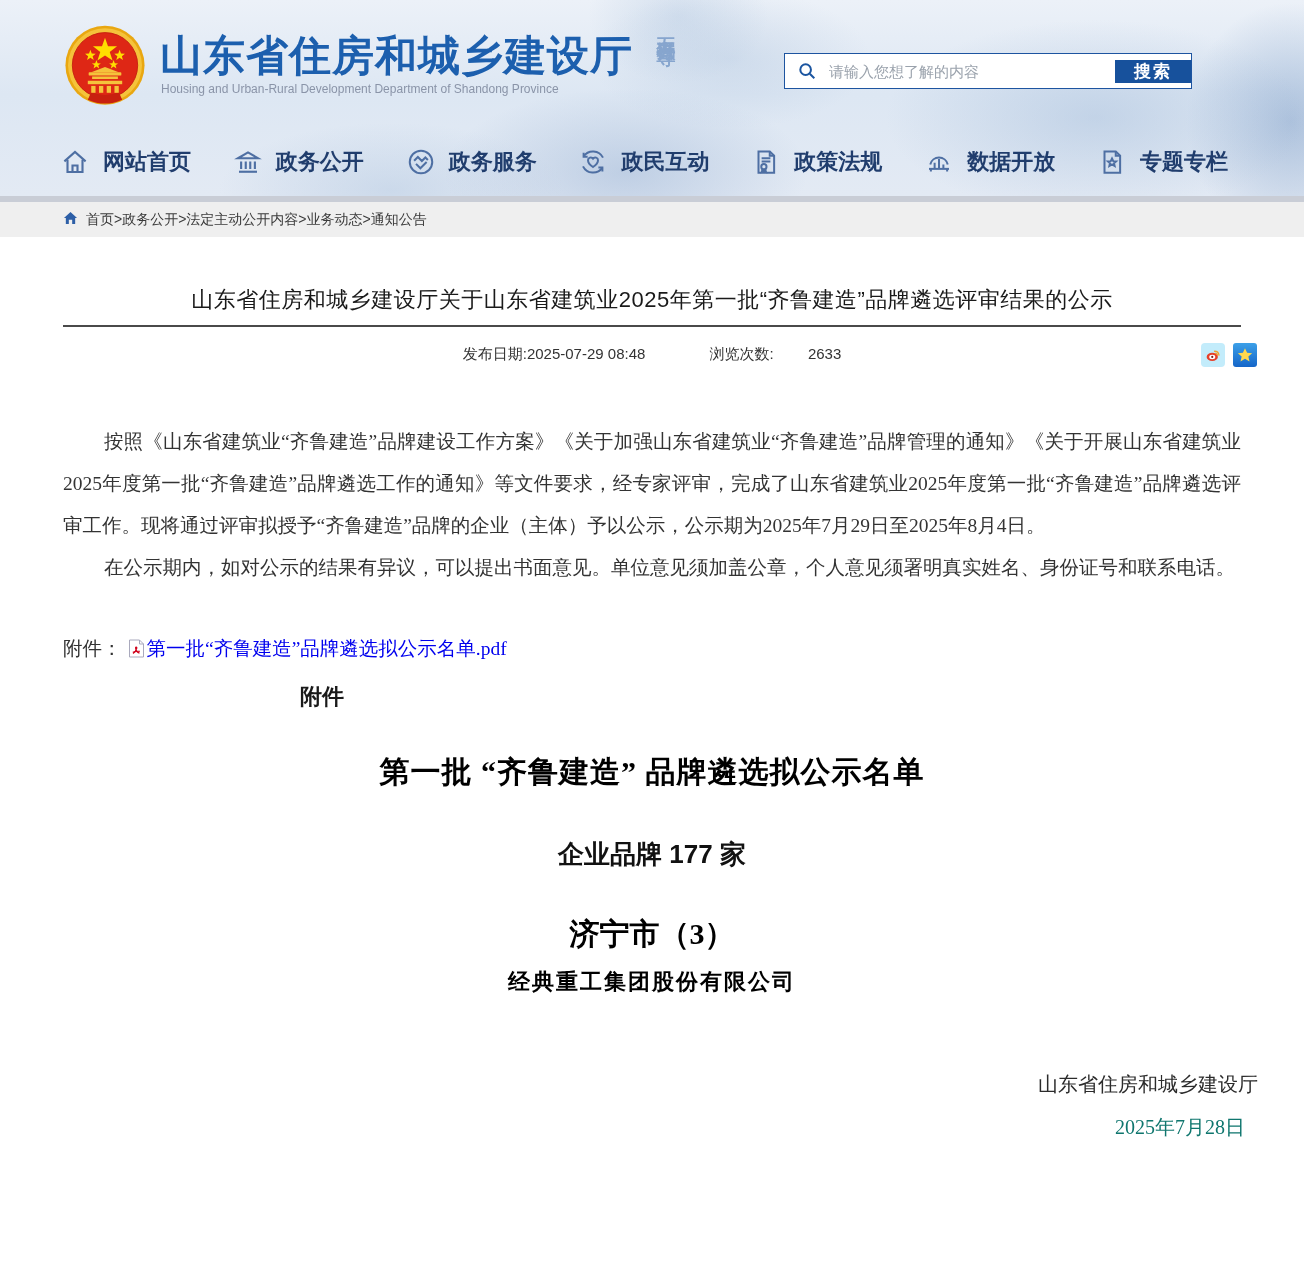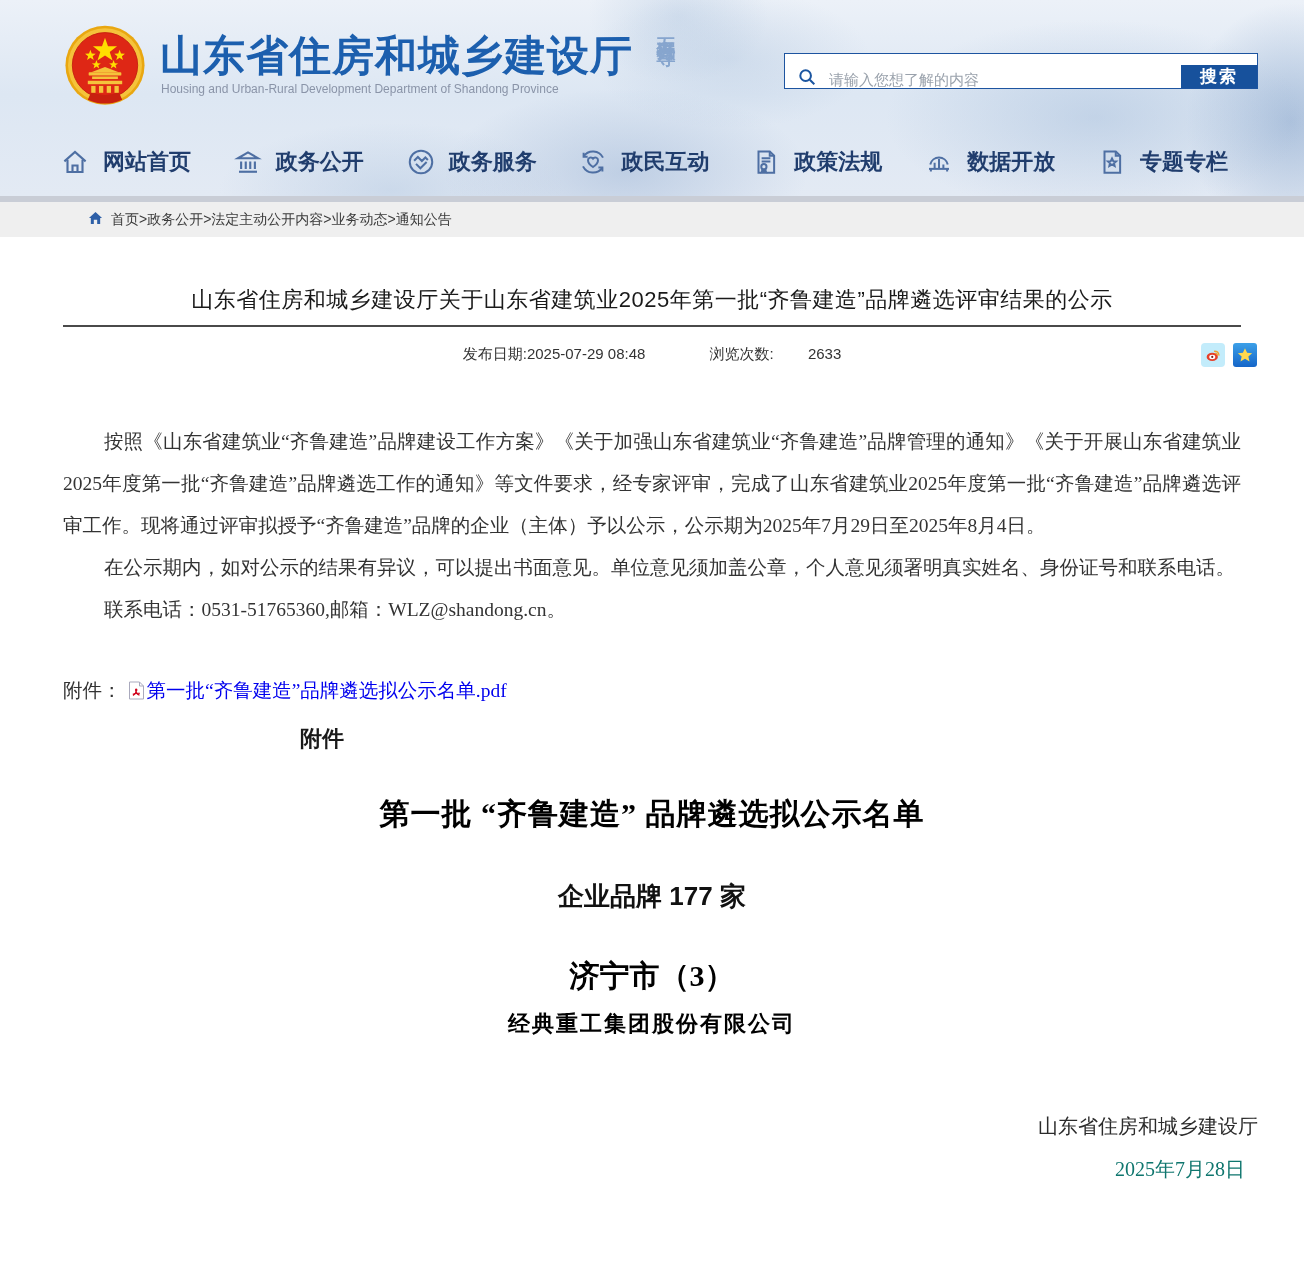--- a/index.html
+++ b/index.html
@@ -19,39 +19,39 @@
       linear-gradient(180deg,#ecf1f8 0%,#dde7f3 48%,#e3eaf4 100%);
   }
   .emblem { position:absolute; left:62px; top:24px; width:86px; height:86px; }
   .site-title { position:absolute; left:160px; top:28px; font-size:42px; font-weight:700;
                 color:#1c5fae; letter-spacing:1px; white-space:nowrap; }
   .site-sub { position:absolute; left:161px; top:82px; font-size:12px; color:#8a94a8; white-space:nowrap; }
   .seal-text { position:absolute; left:653px; top:22px; writing-mode:vertical-rl;
                font-family:"Liberation Serif", serif; font-size:19px; font-weight:700;
                color:#6e93c4; opacity:.75; letter-spacing:3px; }
 
-  .search { position:absolute; left:784px; top:53px; width:474px; height:36px;
-            display:flex; align-items:flex-end; background:#fff; border:1px solid #1d54a0; }
+  .search { position:absolute; left:784px; top:53px; width:408px; height:36px;
+            display:flex; align-items:center; background:#fff; border:1px solid #1d54a0; }
   .search-icn { width:44px; display:flex; align-items:center; justify-content:center; }
   .search input { flex:1; border:none; outline:none; font-size:15px; color:#333; background:transparent; }
   .search input::placeholder { color:#9aa2ac; }
   .search-btn { width:76px; border:none; background:#17519c; color:#fff; font-size:17px;
                 font-weight:700; cursor:pointer; letter-spacing:2px; }
 
   .nav { position:absolute; left:60px; right:76px; top:138px; height:48px;
          display:flex; justify-content:space-between; align-items:center; }
   .nav-item { display:flex; align-items:center; gap:13px; text-decoration:none;
               color:#203d6d; font-size:22px; font-weight:700; cursor:pointer; white-space:nowrap; }
   .nav-item svg { display:block; }
 
   .hdr-band { height:6px; background:#c9cdd6; }
 
   
   .crumb { height:35px; background:#efefef; display:flex; align-items:center;
-           padding-left:88px; gap:8px; font-size:14px; color:#3a3a3a; }
+           padding-left:63px; gap:8px; font-size:14px; color:#3a3a3a; }
 
   
   .main { background:#fff; padding:0 63px; position:relative; }
   .art-title { margin-top:48px; text-align:center; font-size:22px; font-weight:400;
                color:#1a1a1a; letter-spacing:.5px; }
   .title-rule { margin-top:10px; border-bottom:2px solid #4a4a4a; }
 
   .meta { margin-top:18px; height:24px; position:relative; text-align:center;
           font-size:15px; color:#333; }
   .meta .views-label { margin-left:60px; }
@@ -236,21 +236,20 @@
         <svg width="18" height="18" viewBox="0 0 24 24">
           <polygon points="12,3 14.8,9 21.5,9.6 16.5,13.9 18,20.5 12,17 6,20.5 7.5,13.9 2.5,9.6 9.2,9" fill="#ffd94d"></polygon>
         </svg>
       </span>
     </span>
   </div>
 
   <div class="body-text">
     <p>按照《山东省建筑业“齐鲁建造”品牌建设工作方案》《关于加强山东省建筑业“齐鲁建造”品牌管理的通知》《关于开展山东省建筑业2025年度第一批“齐鲁建造”品牌遴选工作的通知》等文件要求，经专家评审，完成了山东省建筑业2025年度第一批“齐鲁建造”品牌遴选评审工作。现将通过评审拟授予“齐鲁建造”品牌的企业（主体）予以公示，公示期为2025年7月29日至2025年8月4日。</p>
     <p>在公示期内，如对公示的结果有异议，可以提出书面意见。单位意见须加盖公章，个人意见须署明真实姓名、身份证号和联系电话。</p>
-    <p>联系电话：0531-51765360,邮箱：WLZ@shandong.cn。</p>
   </div>
 
   <div class="attach">
     <span>附件：</span>
     <span class="pdf">
       <svg width="17" height="19" viewBox="0 0 17 19">
         <path d="M1.5 1 h10 l4 4 v13 h-14 Z" fill="#fff" stroke="#a9a9bd" stroke-width="1"></path>
         <path d="M11.5 1 v4 h4" fill="none" stroke="#a9a9bd" stroke-width="1"></path>
         <path d="M5 14.5 c1.8-1 3.2-3 3.8-5.5 c0.2-1-1.2-1.2-1.2-0.1 c0.2 2.6 1.8 4.6 3.9 5.2" fill="none" stroke="#d0021b" stroke-width="1.2"></path>
         <path d="M4.8 13.4 c2.3-1 4.9-1.3 7-1" fill="none" stroke="#d0021b" stroke-width="1.2"></path>

